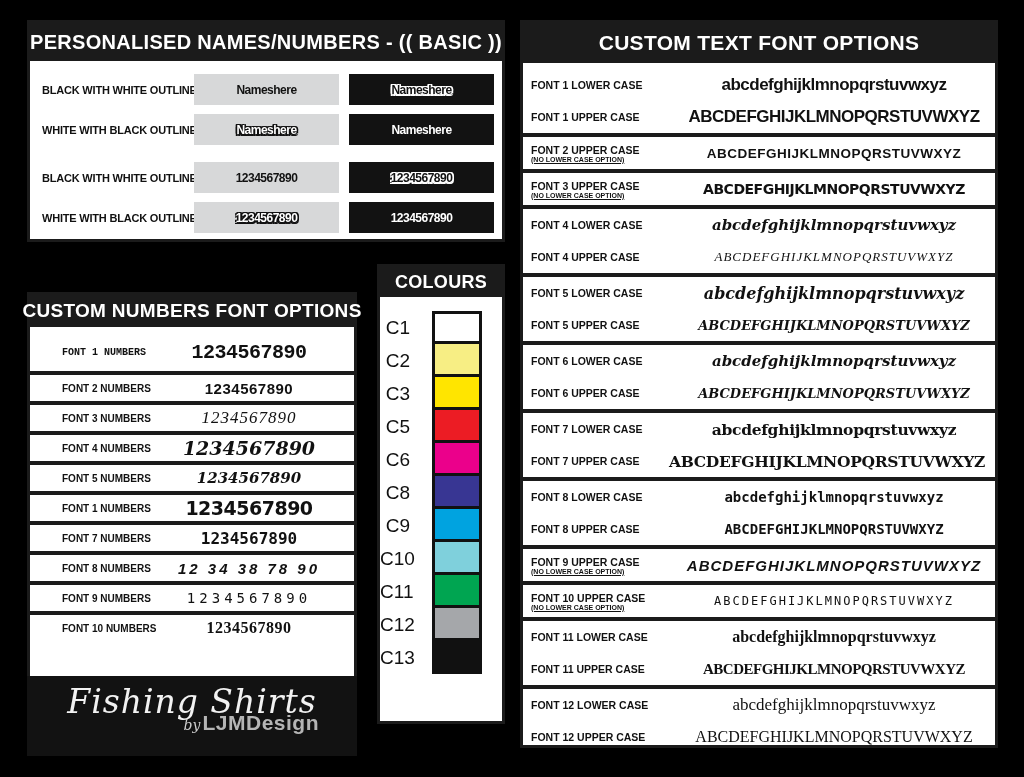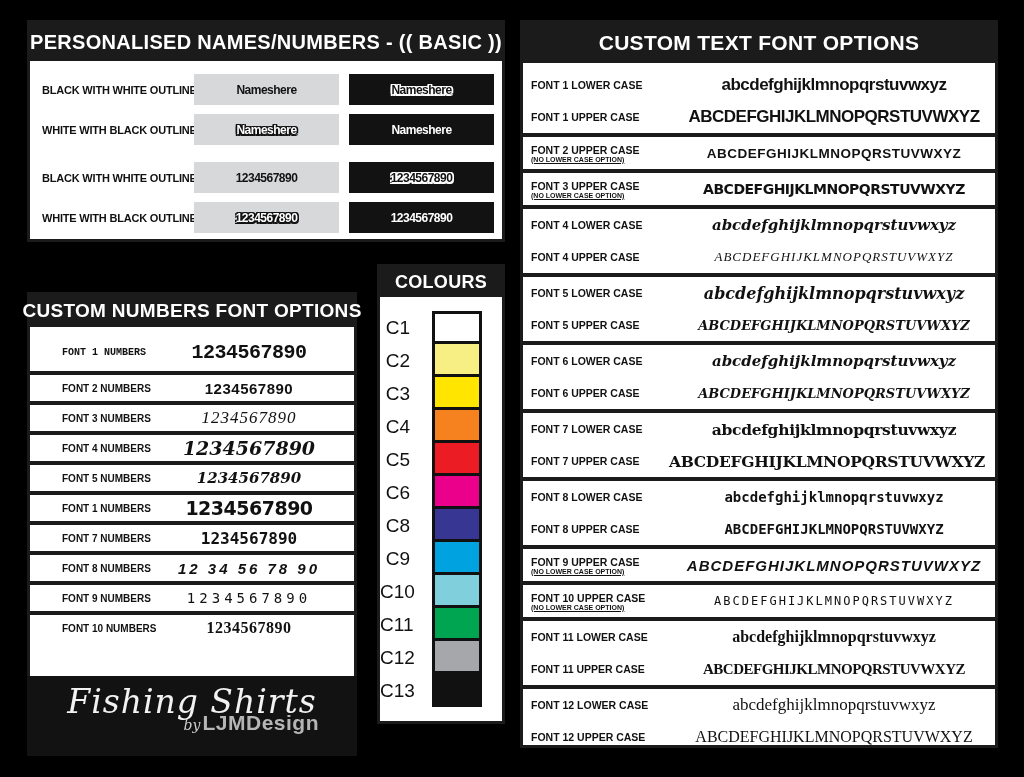--- a/index.html
+++ b/index.html
@@ -164,21 +164,21 @@
     <div class="nrow">
       <span class="nlabel">FONT 1 NUMBERS</span>
       <span class="nsample nf6">1234567890</span>
     </div>
     <div class="nrow">
       <span class="nlabel">FONT 7 NUMBERS</span>
       <span class="nsample nf7">1234567890</span>
     </div>
     <div class="nrow">
       <span class="nlabel">FONT 8 NUMBERS</span>
-      <span class="nsample nf8">12 34 56 78 90</span>
+      <span class="nsample nf8">12 34 38 78 90</span>
     </div>
     <div class="nrow">
       <span class="nlabel">FONT 9 NUMBERS</span>
       <span class="nsample nf9">1234567890</span>
     </div>
     <div class="nrow">
       <span class="nlabel">FONT 10 NUMBERS</span>
       <span class="nsample nf10">1234567890</span>
     </div>
   </section>
@@ -190,24 +190,20 @@
         <span class="clabel">C1</span>
         <span class="swatch" style="background: rgb(255, 255, 255);"></span>
       </div>
       <div class="crow">
         <span class="clabel">C2</span>
         <span class="swatch" style="background: rgb(247, 238, 132);"></span>
       </div>
       <div class="crow">
         <span class="clabel">C3</span>
         <span class="swatch" style="background: rgb(255, 229, 0);"></span>
-      </div>
-      <div class="crow">
-        <span class="clabel">C4</span>
-        <span class="swatch" style="background: rgb(245, 130, 31);"></span>
       </div>
       <div class="crow">
         <span class="clabel">C5</span>
         <span class="swatch" style="background: rgb(236, 28, 36);"></span>
       </div>
       <div class="crow">
         <span class="clabel">C6</span>
         <span class="swatch" style="background: rgb(235, 0, 139);"></span>
       </div>
       <div class="crow">

